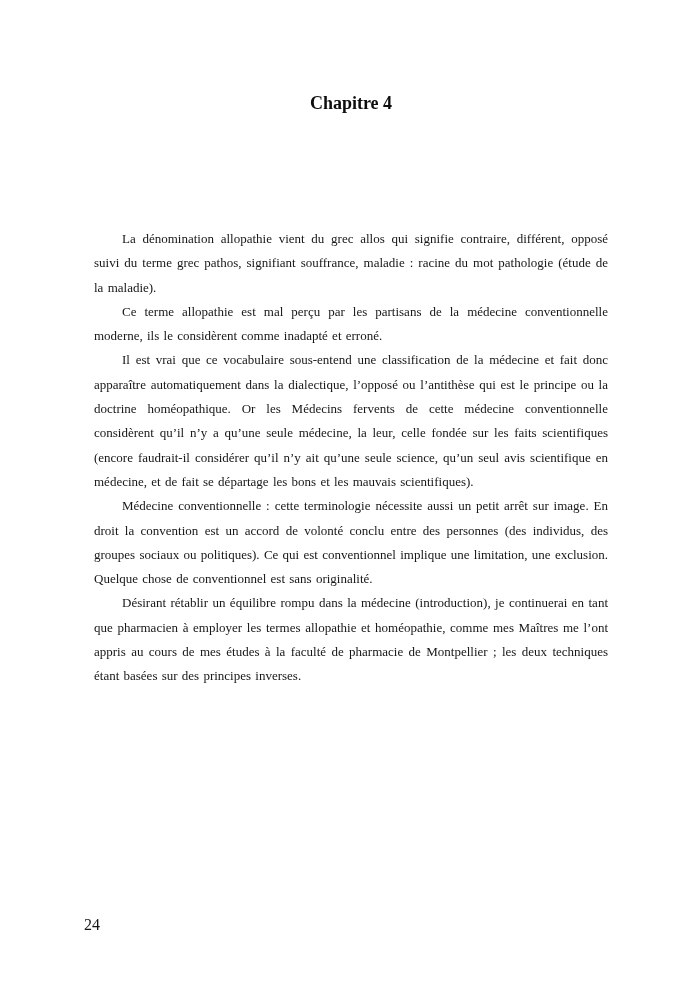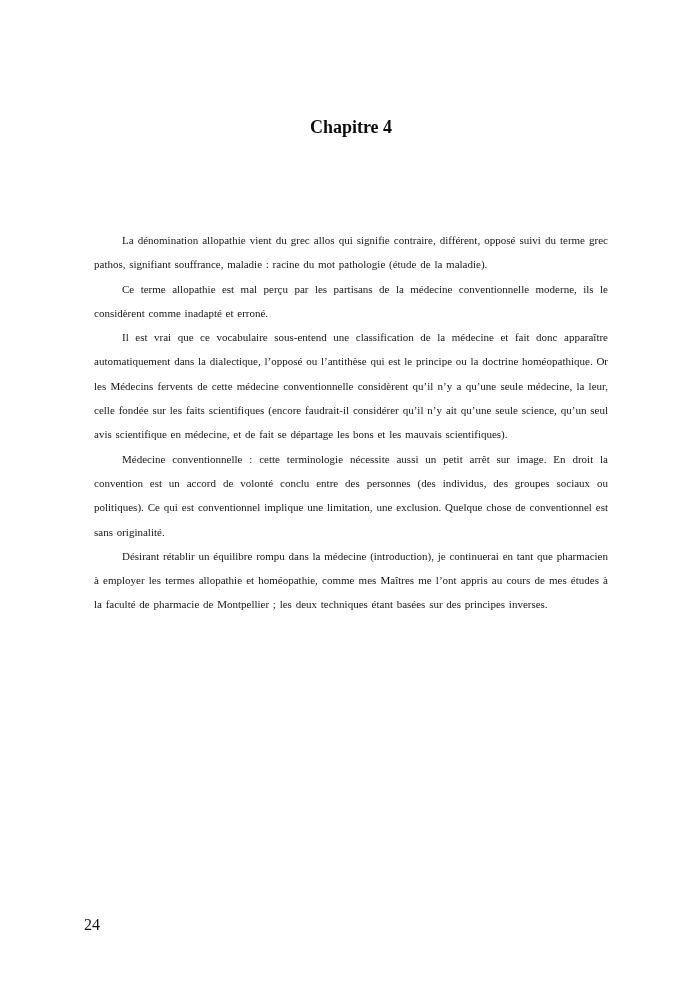--- a/index.html
+++ b/index.html
@@ -15,31 +15,31 @@
 
   .book-page {
     position: relative;
     width: 700px;
     height: 992px;
     background: #ffffff;
     padding: 0 92px 0 94px;
   }
 
   .chapter-heading {
-    padding-top: 112px;
+    padding-top: 88px;
     text-align: center;
     font-weight: bold;
     font-size: 18px;
     line-height: 31px;
     color: #0d0d0d;
   }
 
   .body-text {
-    margin-top: 85px;
-    font-size: 11px;
+    margin-top: 108px;
+    font-size: 13px;
     line-height: 24.3px;
     text-align: justify;
     color: #161616;
   }
 
   .body-text p {
     text-indent: 28px;
     word-spacing: 1px;
   }
 

